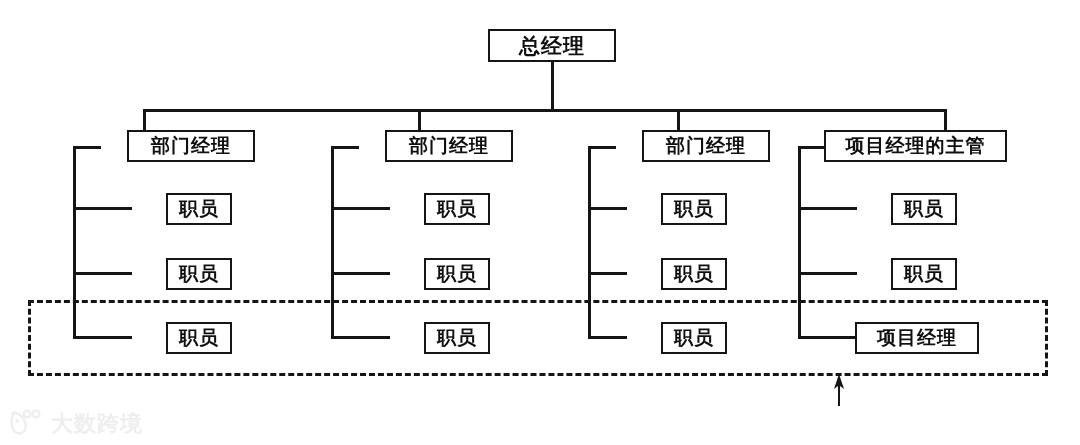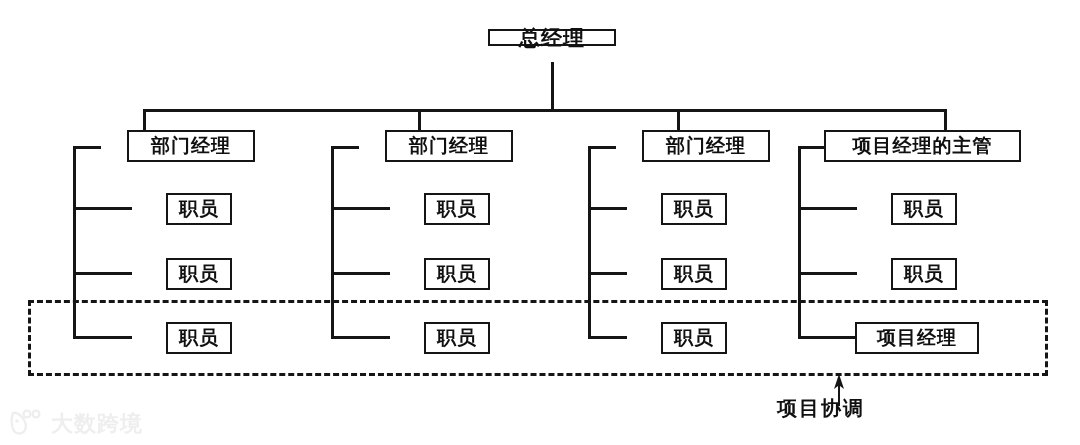--- a/index.html
+++ b/index.html
@@ -88,21 +88,21 @@
     font-weight: 700;
     color: #c9c9c9;
     letter-spacing: 1px;
   }
 </style>
 </head>
 <body>
 
 <div id="chart-canvas">
 
-  <div class="node top-node" style="left:488px; top:29px; width:128px; height:17px;">总经理</div>
+  <div class="node top-node" style="left:488px; top:29px; width:128px; height:33px;">总经理</div>
 
   <div class="line vline" style="left:551px; top:62px; width:3px; height:49px;"></div>
 
   <div class="line hline" style="left:143px; top:109px; width:804px; height:3px;"></div>
 
   <div class="line vline" style="left:143px; top:109px; width:3px; height:23px;"></div>
 
   <div class="line vline" style="left:418px; top:109px; width:3px; height:23px;"></div>
 
   <div class="line vline" style="left:677px; top:109px; width:3px; height:23px;"></div>
@@ -145,21 +145,21 @@
 
   <div class="node staff-node" style="left:625px; top:193px; width:66px; height:32px;">职员</div>
   <div class="line hline" style="left:588px; top:207px; width:39px; height:3px;"></div>
 
   <div class="node staff-node" style="left:625px; top:258px; width:66px; height:32px;">职员</div>
   <div class="line hline" style="left:588px; top:272px; width:39px; height:3px;"></div>
 
   <div class="node staff-node" style="left:625px; top:322px; width:66px; height:32px;">职员</div>
   <div class="line hline" style="left:588px; top:336px; width:39px; height:3px;"></div>
 
-  <div class="node pmsup-node" style="left:824px; top:130px; width:197px; height:32px;">项目经理的主管</div>
+  <div class="node pmsup-node" style="left:824px; top:130px; width:183px; height:32px;">项目经理的主管</div>
 
   <div class="line vline" style="left:798px; top:146px; width:3px; height:192px;"></div>
   <div class="line hline" style="left:798px; top:146px; width:28px; height:3px;"></div>
 
   <div class="node staff-node" style="left:855px; top:193px; width:66px; height:32px;">职员</div>
   <div class="line hline" style="left:798px; top:207px; width:59px; height:3px;"></div>
 
   <div class="node staff-node" style="left:855px; top:258px; width:66px; height:32px;">职员</div>
   <div class="line hline" style="left:798px; top:272px; width:59px; height:3px;"></div>
 
@@ -167,21 +167,20 @@
   <div class="line hline" style="left:798px; top:336px; width:59px; height:3px;"></div>
 
   <div class="dashed-zone" style="left:28px; top:300px; width:1020px; height:76px;"></div>
 
   <div class="arrow-wrap" style="left:828px; top:374px; width:22px; height:32px;">
     <svg width="22" height="32" viewBox="0 0 22 32" xmlns="http://www.w3.org/2000/svg">
       <path d="M11 0 L16 15 L12 12 L12 32 L10 32 L10 12 L6 15 Z" fill="#151515"></path>
     </svg>
   </div>
 
-  <div class="annotation-label" style="left:777px; top:395px;">项目协调</div>
 
   <div class="watermark">
     <span>
       <svg width="34" height="26" viewBox="0 0 34 26" xmlns="http://www.w3.org/2000/svg">
         <path d="M3 4 C1 9, 1 17, 4 22 C7 26, 13 25, 15 21 C17 17, 15 11, 12 8 C9 5, 6 3, 3 4 Z" fill="none" stroke="#c9c9c9" stroke-width="2.4"></path>
         <circle cx="17" cy="5" r="3.4" fill="none" stroke="#c9c9c9" stroke-width="2.4"></circle>
         <circle cx="26" cy="5" r="3.4" fill="none" stroke="#c9c9c9" stroke-width="2.4"></circle>
         <circle cx="7" cy="12" r="1.8" fill="#c9c9c9"></circle>
       </svg>
     </span>

